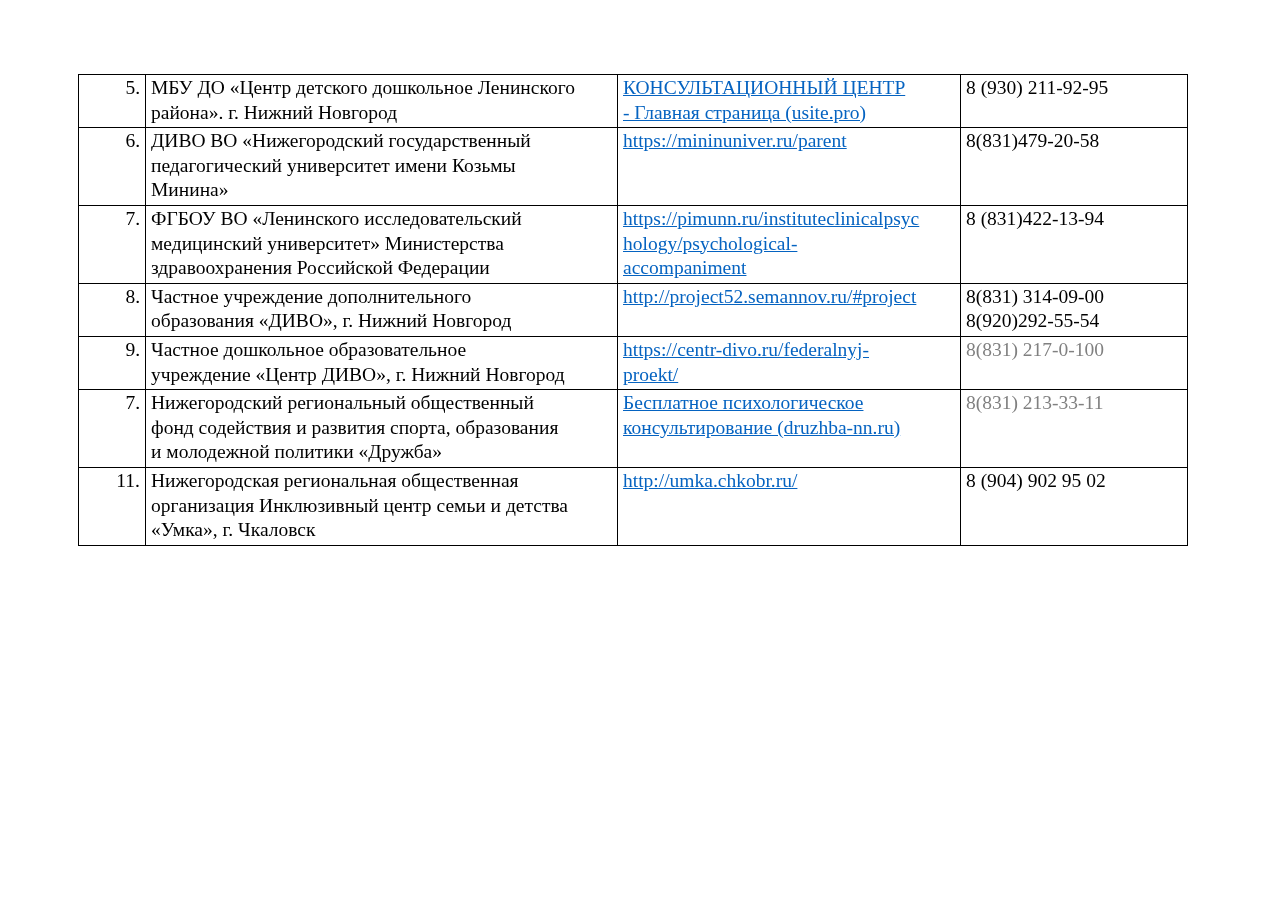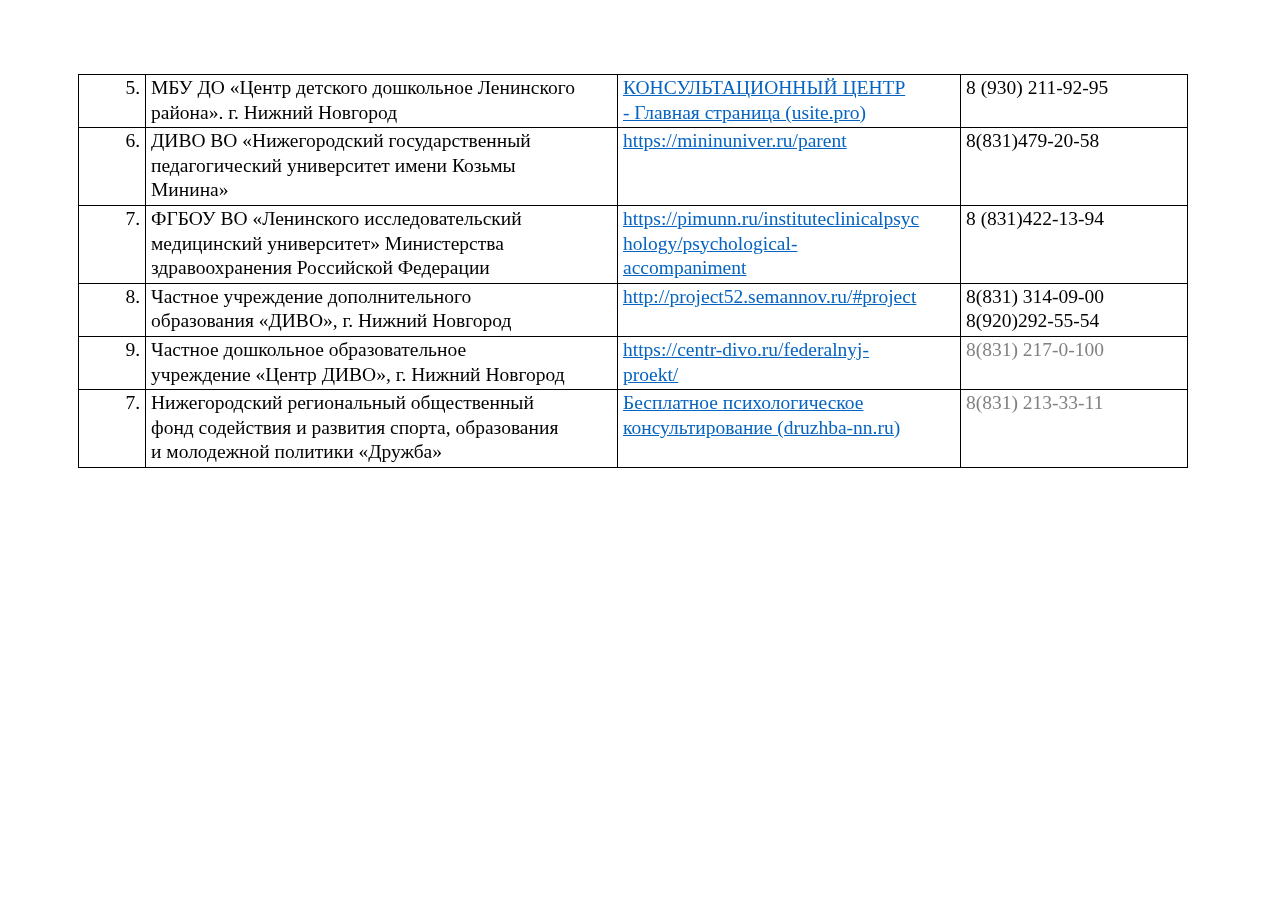--- a/index.html
+++ b/index.html
@@ -115,16 +115,24 @@
           </tr>
           <tr class="r5">
             <td class="cell-num">7.</td>
             <td class="cell-name">Нижегородский региональный общественный
 фонд содействия и развития спорта, образования
 и молодежной политики «Дружба»</td>
             <td class="cell-link"><a>Бесплатное психологическое
 консультирование (druzhba-nn.ru)</a></td>
             <td class="cell-phone"><div class="phone-line muted">8(831) 213-33-11</div></td>
           </tr>
+          <tr class="r6">
+            <td class="cell-num">11.</td>
+            <td class="cell-name">Нижегородская региональная общественная
+организация Инклюзивный центр семьи и детства
+«Умка», г. Чкаловск</td>
+            <td class="cell-link"><a>http://umka.chkobr.ru/</a></td>
+            <td class="cell-phone"><div class="phone-line">8 (904) 902 95 02</div></td>
+          </tr>
         </tbody>
     </table>
   </div>
 </div>
 
 </body></html>

